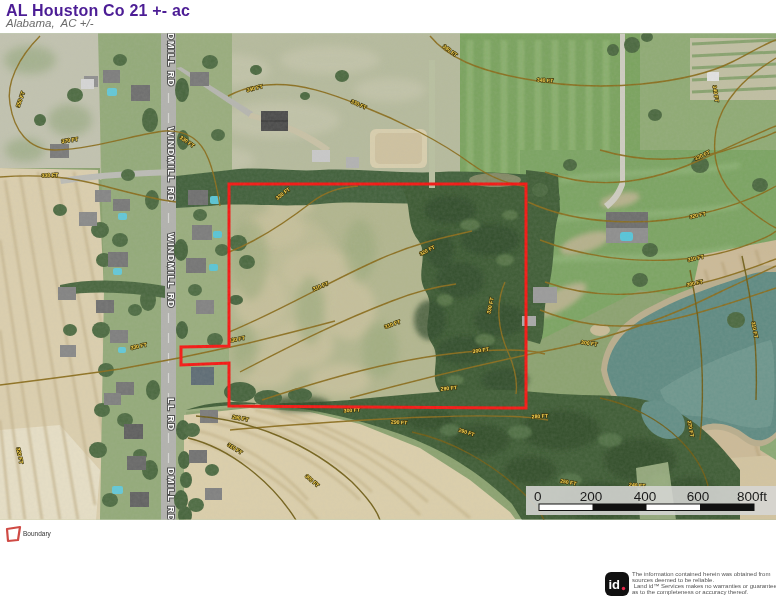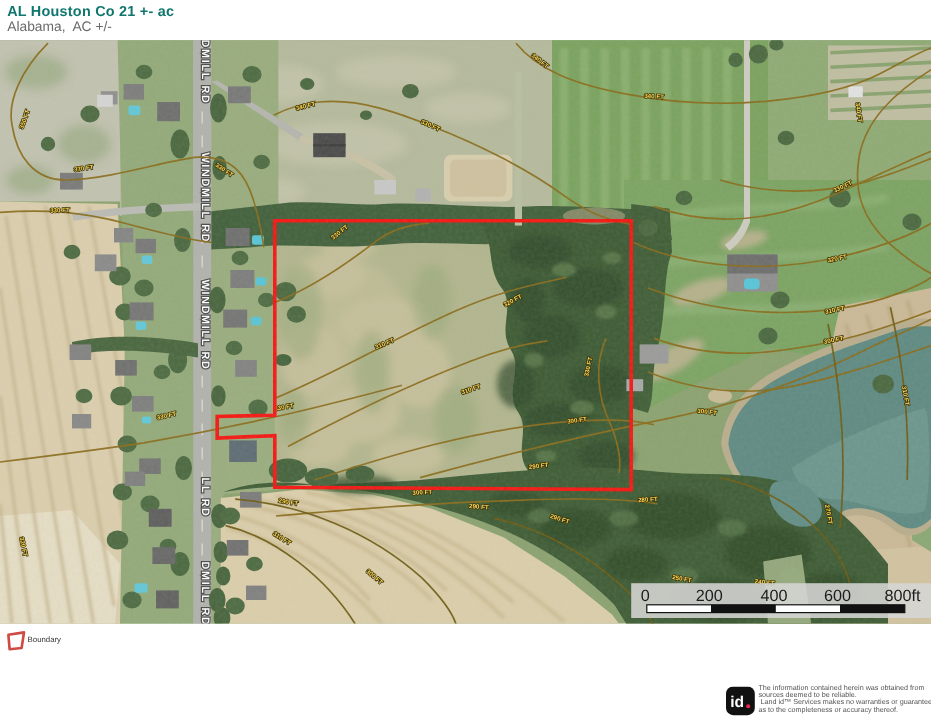--- a/index.html
+++ b/index.html
@@ -1,18 +1,18 @@
 <!DOCTYPE html>
 <html><head>
 <meta charset="utf-8">
 <style>
   html,body{margin:0;padding:0;background:#ffffff;width:776px;height:600px;overflow:hidden;}
   body{font-family:"Liberation Sans", sans-serif;position:relative;}
-  .hdr{position:absolute;left:6px;top:2px;font-size:12px;font-weight:bold;color:#0f766e;letter-spacing:0.2px;}
-  .sub{position:absolute;left:6px;top:17px;font-size:11.5px;color:#6b6b6b;}
+  .hdr{position:absolute;left:6px;top:2px;font-size:16px;font-weight:bold;color:#4c1d95;letter-spacing:0.2px;}
+  .sub{position:absolute;left:6px;top:17px;font-size:11.5px;color:#6b6b6b;font-style:italic;}
   .legend{position:absolute;left:23px;top:530px;font-size:6.5px;color:#333;}
   .disc{position:absolute;left:632px;top:572px;font-size:6px;line-height:5.9px;color:#555;width:142px;white-space:nowrap;}
 </style>
 </head>
 <body>
 
 <div class="hdr">AL Houston Co 21 +- ac</div>
 
 <div class="sub">Alabama,&nbsp; AC +/-</div>
 

